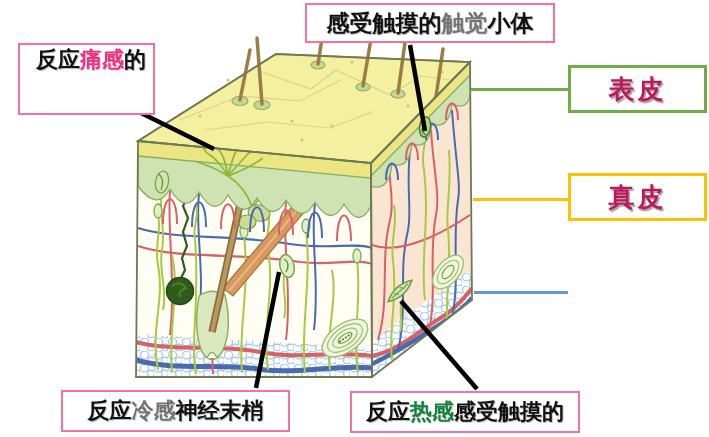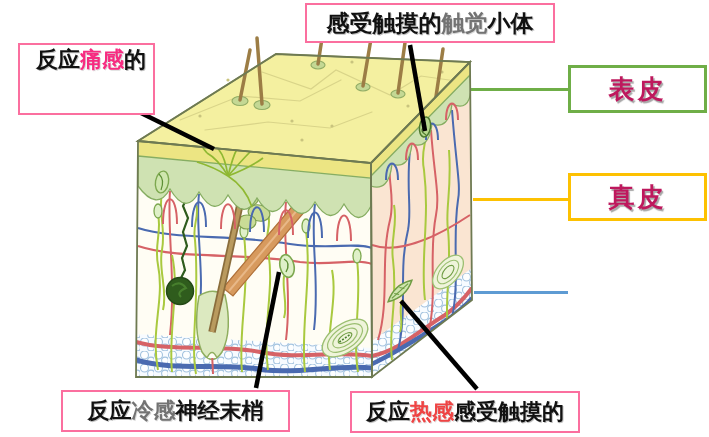--- a/index.html
+++ b/index.html
@@ -283,21 +283,21 @@
   </div>
 
   <div class="callout" id="callout-cold" style="border-color: rgb(251, 111, 159);">
     <span>
       <span>反应</span><span class="hl" style="color: #737373;">冷感</span><span>神经末梢</span>
     </span>
   </div>
 
   <div class="callout" id="callout-heat" style="border-color: rgb(251, 111, 159);">
     <span>
-      <span>反应</span><span class="hl" style="color: #ef4444;">热感</span><span>感受触摸的</span>
+      <span>反应</span><span class="hl" style="color: #15803d;">热感</span><span>感受触摸的</span>
     </span>
   </div>
 
   <div class="connector" id="conn-epidermis" style="background: rgb(111, 174, 71);"></div>
   <div class="layer-box" id="layer-epidermis" style="border-color: rgb(111, 174, 71);">
     <span>表皮</span>
   </div>
 
   <div class="connector" id="conn-dermis" style="background: rgb(253, 193, 1);"></div>
   <div class="layer-box" id="layer-dermis" style="border-color: rgb(253, 193, 1);">

